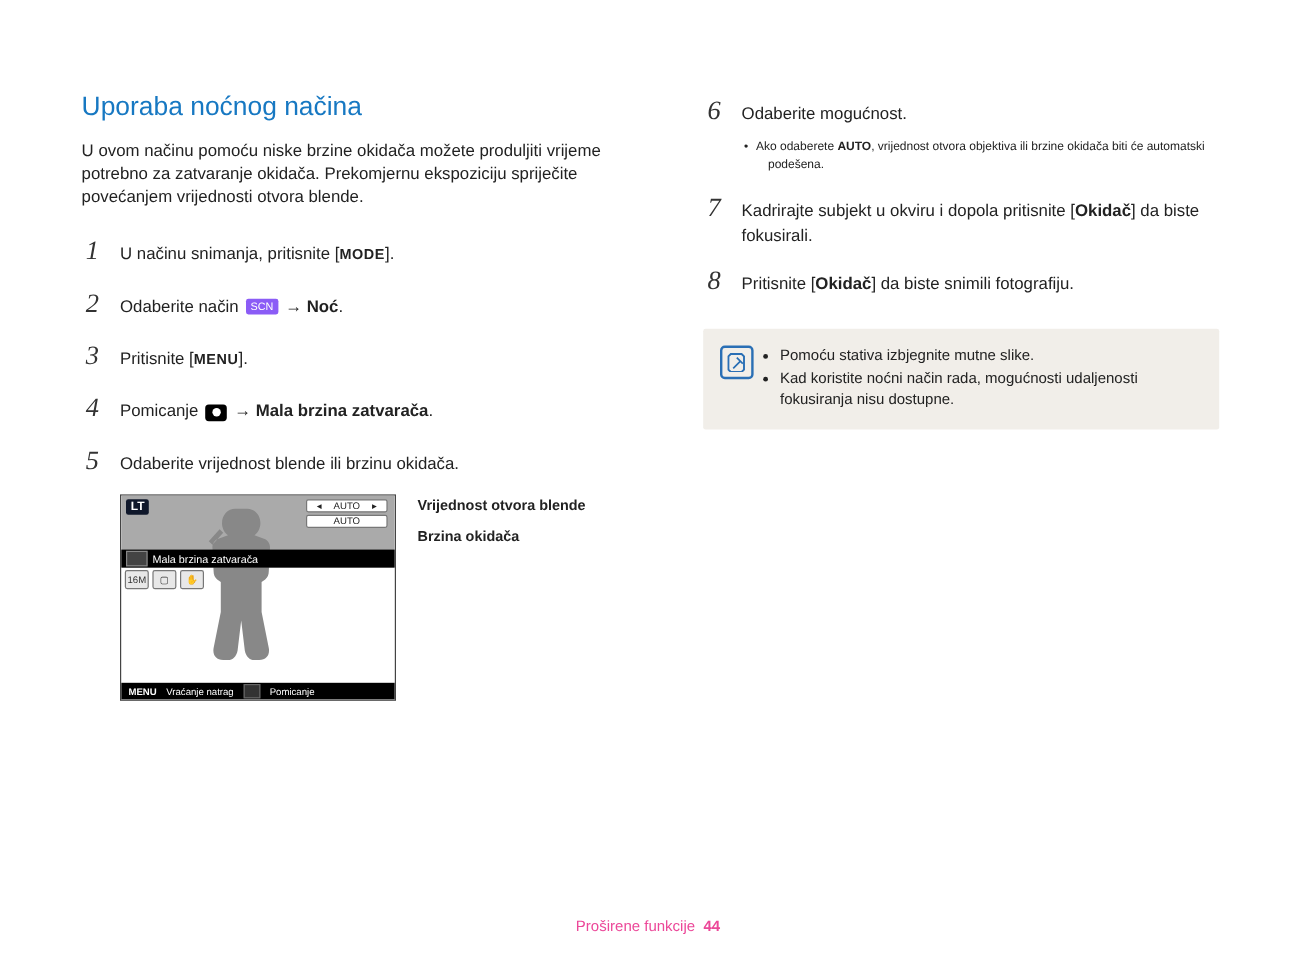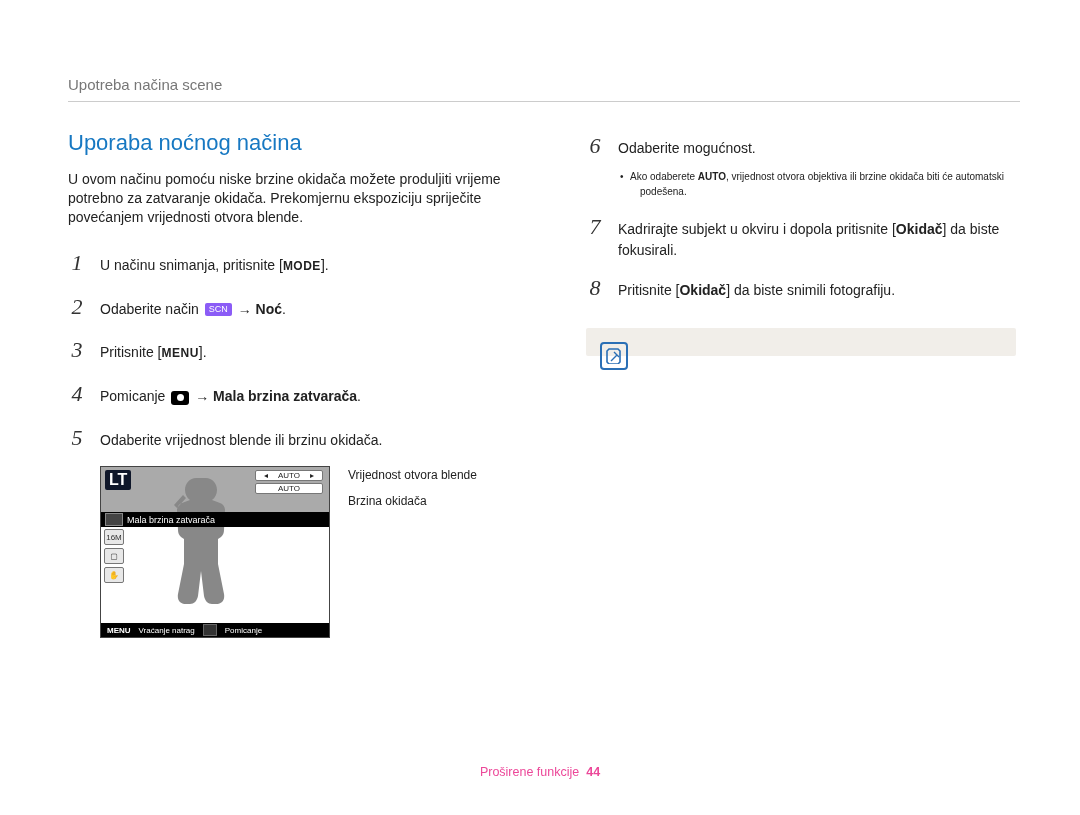--- a/index.html
+++ b/index.html
@@ -109,21 +109,21 @@
     pointer-events: none;
   }
   .silhouette svg { width: 100%; height: 100%; }
   .lt-badge {
     position: absolute;
     left: 4px;
     top: 3px;
     background: #0f172a;
     color: #fff;
     font-weight: bold;
-    font-size: 16px;
+    font-size: 10px;
     padding: 1px 4px;
     border-radius: 2px;
   }
   .top-pills {
     position: absolute;
     right: 6px;
     top: 3px;
     display: flex;
     flex-direction: column;
     gap: 2px;
@@ -162,21 +162,21 @@
     width: 16px;
     height: 11px;
     background: #444;
     border: 1px solid #888;
   }
   .side-icons {
     position: absolute;
     left: 3px;
     top: 62px;
     display: flex;
-    flex-direction: column;
+    flex-direction: row;
     gap: 3px;
   }
   .side-icons .sic {
     width: 18px;
     height: 14px;
     background: #e8e8e8;
     border: 1px solid #777;
     border-radius: 2px;
     font-size: 8px;
     display: flex;
@@ -213,20 +213,21 @@
     flex-direction: column;
     font-size: 12px;
     color: #222;
     gap: 12px;
     padding-top: 2px;
   }
   .callout-line {
     display: flex;
     align-items: center;
     gap: 6px;
+    font-weight: bold;
   }
   
   .infobox {
     margin-top: 24px;
     background: #f1eee9;
     border-radius: 2px;
     padding: 14px 16px 14px 52px;
     position: relative;
     font-size: 12.5px;
     line-height: 1.4;
@@ -298,21 +299,20 @@
     display: inline-block;
     font-weight: bold;
     font-size: 12px;
     letter-spacing: 0.5px;
   }
 </style>
 </head>
 <body>
 
 <div class="page">
-  <div class="breadcrumb">Upotreba načina scene</div>
 
   <div class="columns">
     <div class="col-left">
       <h2 class="title">Uporaba noćnog načina</h2>
       <p class="intro">U ovom načinu pomoću niske brzine okidača možete produljiti vrijeme potrebno za zatvaranje okidača. Prekomjernu ekspoziciju spriječite povećanjem vrijednosti otvora blende.</p>
 
       <ol class="steps">
         <li>
           <span class="step-num">1</span>
           <span class="step-body">
@@ -413,20 +413,24 @@
         </li>
       </ol>
 
       <div class="infobox">
         <div class="info-icon">
           <svg width="16" height="16" viewBox="0 0 16 16">
               <path fill="none" stroke="#2a6fb5" stroke-width="1.6" d="M3 1h9l2 2v11l-2 2H3l-2-2V3z"></path>
               <path fill="none" stroke="#2a6fb5" stroke-width="1.4" d="M5 13l6-6M8 4l5 5"></path>
             </svg>
         </div>
+        <ul>
+          <li>Pomoću stativa izbjegnite mutne slike.</li>
+          <li>Kad koristite noćni način rada, mogućnosti udaljenosti fokusiranja nisu dostupne.</li>
+        </ul>
       </div>
     </div>
   </div>
 
   <div class="footer">
     <span>Proširene funkcije</span>&nbsp;&nbsp;<span class="bold">44</span>
   </div>
 </div>
 
 </body></html>

